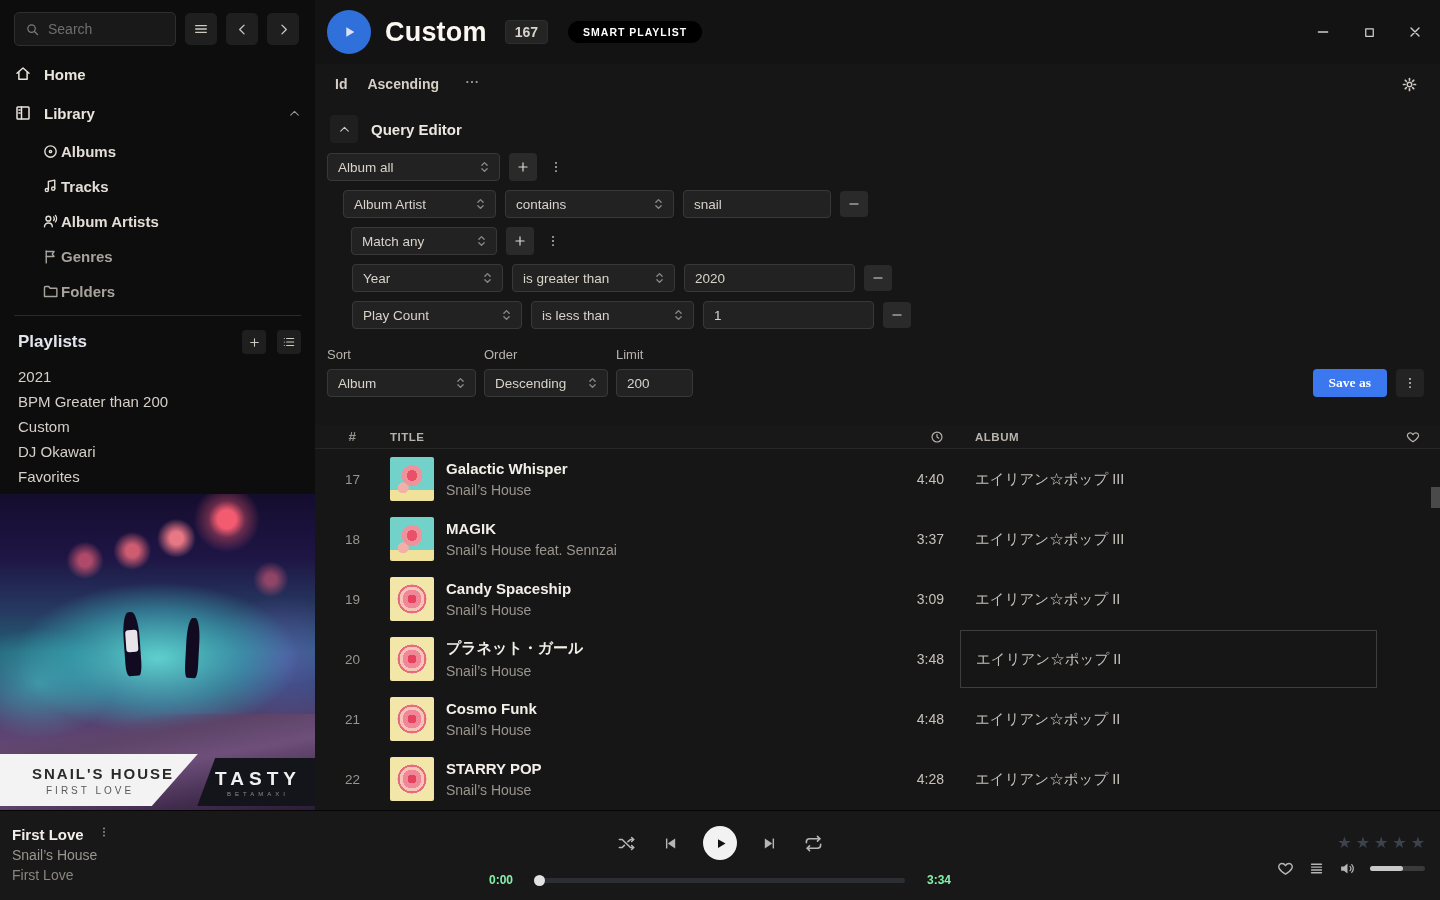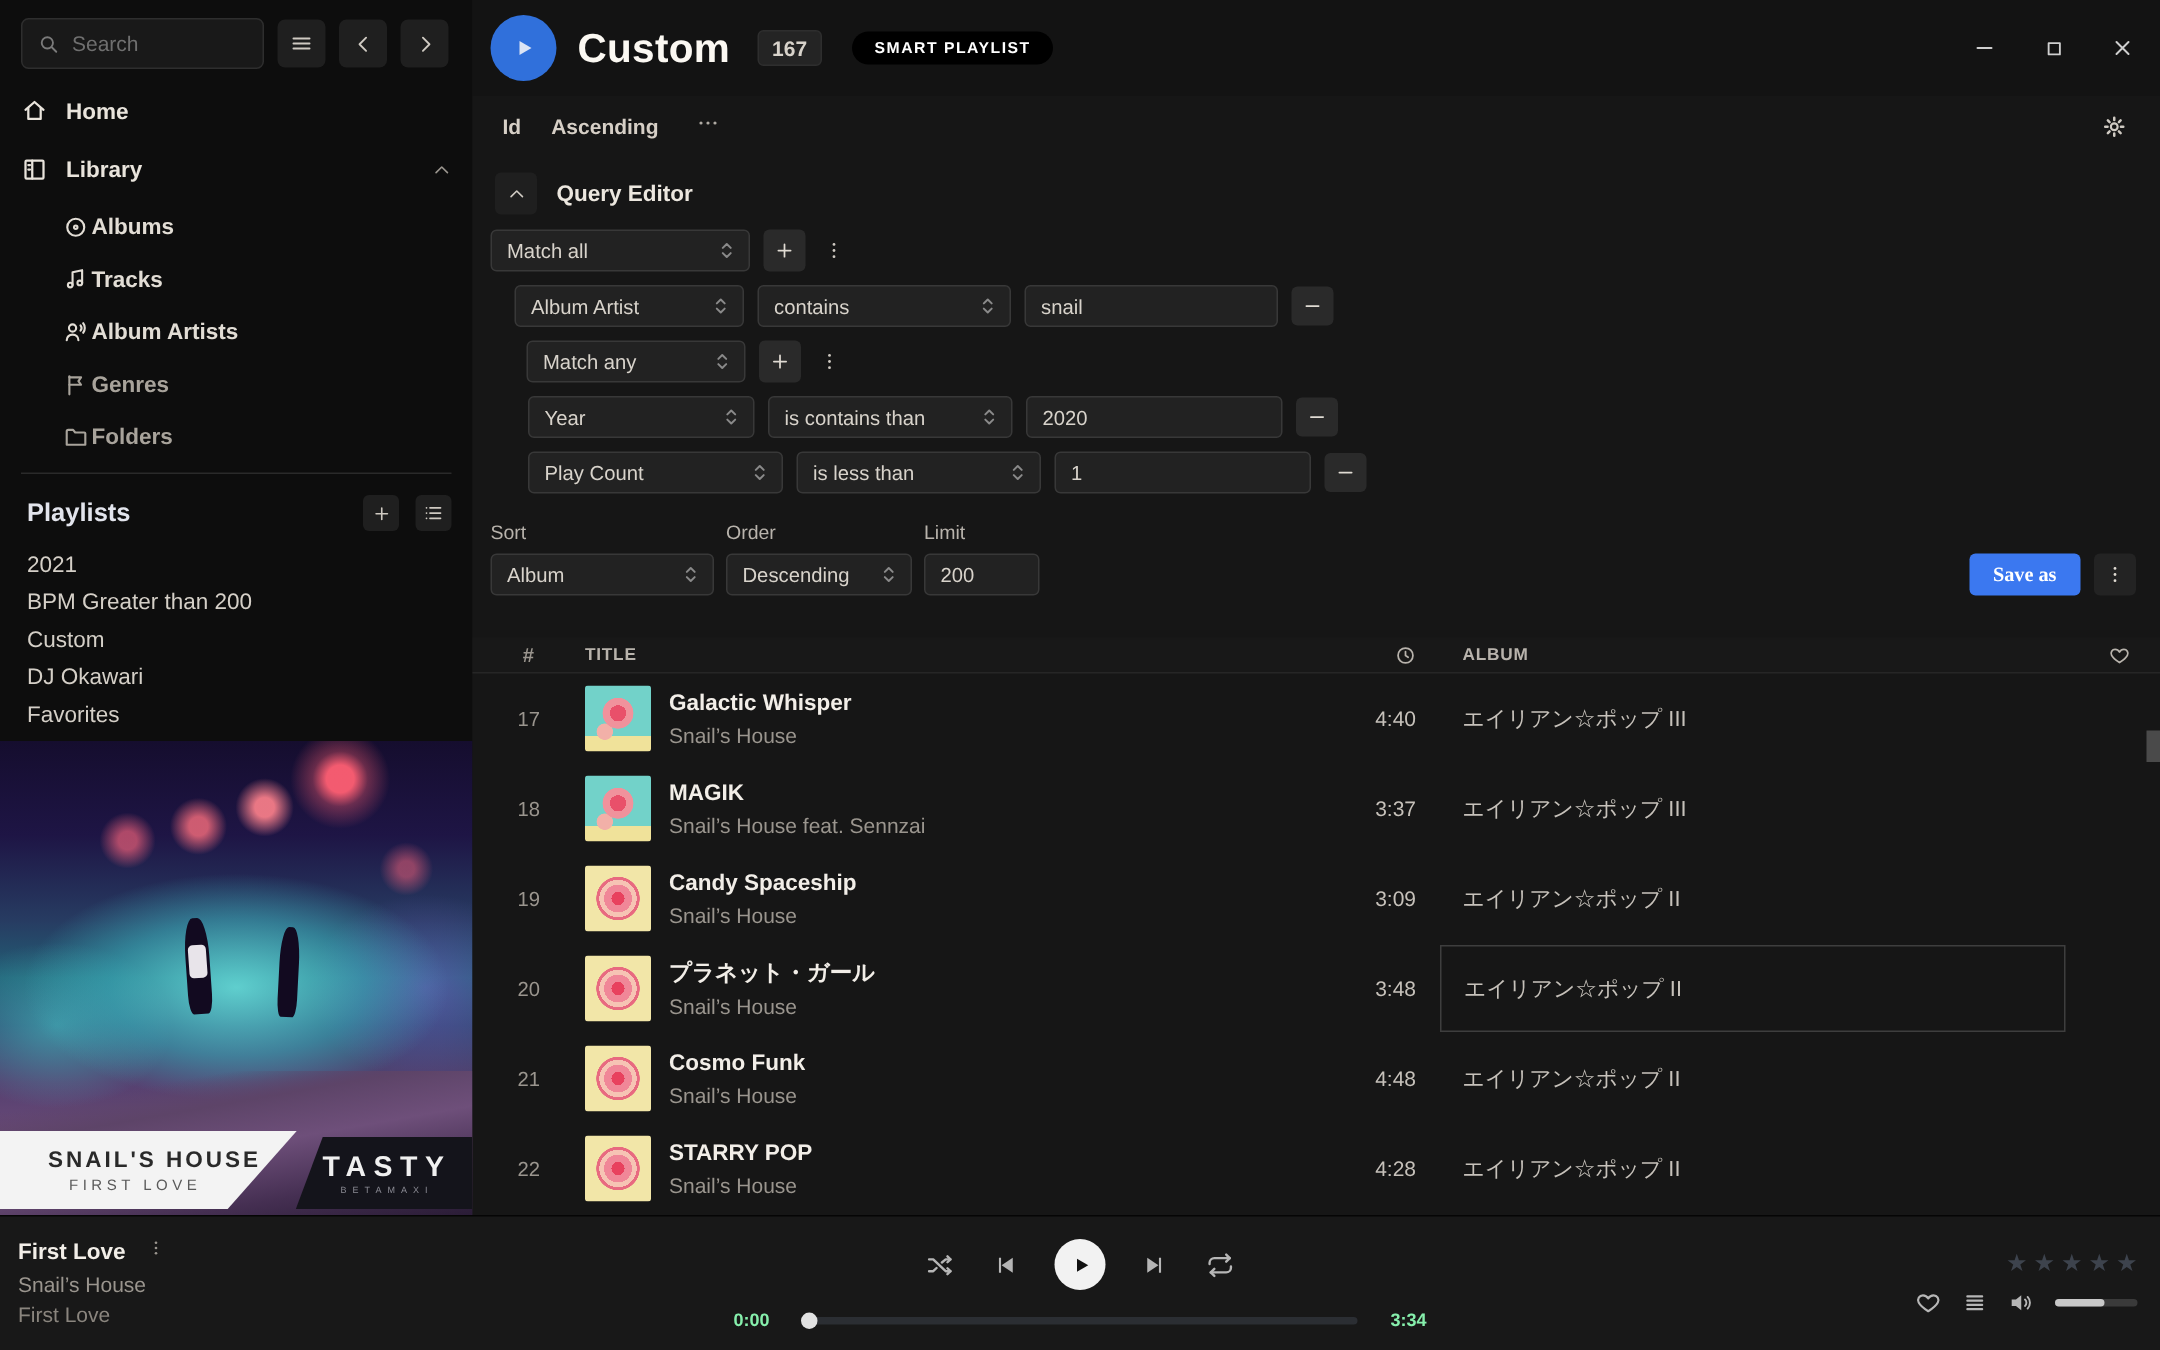--- a/index.html
+++ b/index.html
@@ -319,21 +319,21 @@
         <button class="collapse-btn">
           <svg class="ic" width="13" height="13" viewBox="0 0 24 24">
               <path d="M5 15l7-7 7 7"></path>
             </svg>
         </button>
         <span class="qe-title">Query Editor</span>
       </div>
 
       <div class="qrow">
         <div class="sel" style="width:173px">
-          <span>Match all</span>
+          <span>Album all</span>
           <svg class="ic caret" width="9" height="14" viewBox="0 0 10 16">
               <path d="M2 6l3-3 3 3M2 10l3 3 3-3" stroke-width="1.5"></path>
             </svg>
         </div>
         <button class="sq28">
           <svg class="ic" width="14" height="14" viewBox="0 0 24 24">
               <path d="M12 5v14M5 12h14"></path>
             </svg>
         </button>
         <button class="kebab-plain">
@@ -351,21 +351,21 @@
           <svg class="ic caret" width="9" height="14" viewBox="0 0 10 16">
               <path d="M2 6l3-3 3 3M2 10l3 3 3-3" stroke-width="1.5"></path>
             </svg>
         </div>
         <div class="sel" style="width:169px">
           <span>contains</span>
           <svg class="ic caret" width="9" height="14" viewBox="0 0 10 16">
               <path d="M2 6l3-3 3 3M2 10l3 3 3-3" stroke-width="1.5"></path>
             </svg>
         </div>
-        <div class="tin" style="width:169px">
+        <div class="tin" style="width:148px">
           <input type="text" value="snail" style="">
         </div>
         <button class="sq28" style="height:26px">
           <svg class="ic" width="14" height="14" viewBox="0 0 24 24">
               <path d="M5 12h14"></path>
             </svg>
         </button>
       </div>
 
       <div class="qrow" style="margin-left:24px">
@@ -390,21 +390,21 @@
       </div>
 
       <div class="qrow" style="margin-left:25px">
         <div class="sel" style="width:151px">
           <span>Year</span>
           <svg class="ic caret" width="9" height="14" viewBox="0 0 10 16">
               <path d="M2 6l3-3 3 3M2 10l3 3 3-3" stroke-width="1.5"></path>
             </svg>
         </div>
         <div class="sel" style="width:163px">
-          <span>is contains than</span>
+          <span>is greater than</span>
           <svg class="ic caret" width="9" height="14" viewBox="0 0 10 16">
               <path d="M2 6l3-3 3 3M2 10l3 3 3-3" stroke-width="1.5"></path>
             </svg>
         </div>
         <div class="tin" style="width:171px">
           <input type="text" value="2020" style="">
         </div>
         <button class="sq28" style="height:26px">
           <svg class="ic" width="14" height="14" viewBox="0 0 24 24">
               <path d="M5 12h14"></path>

